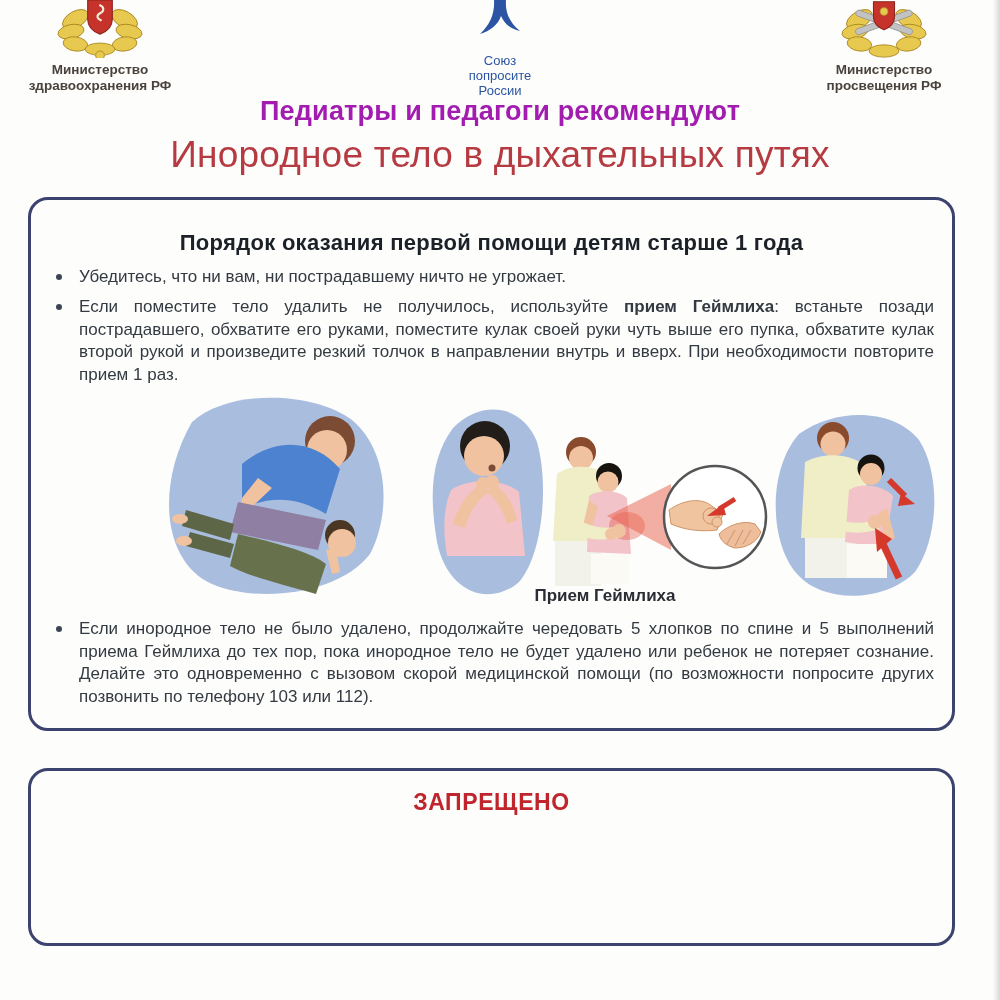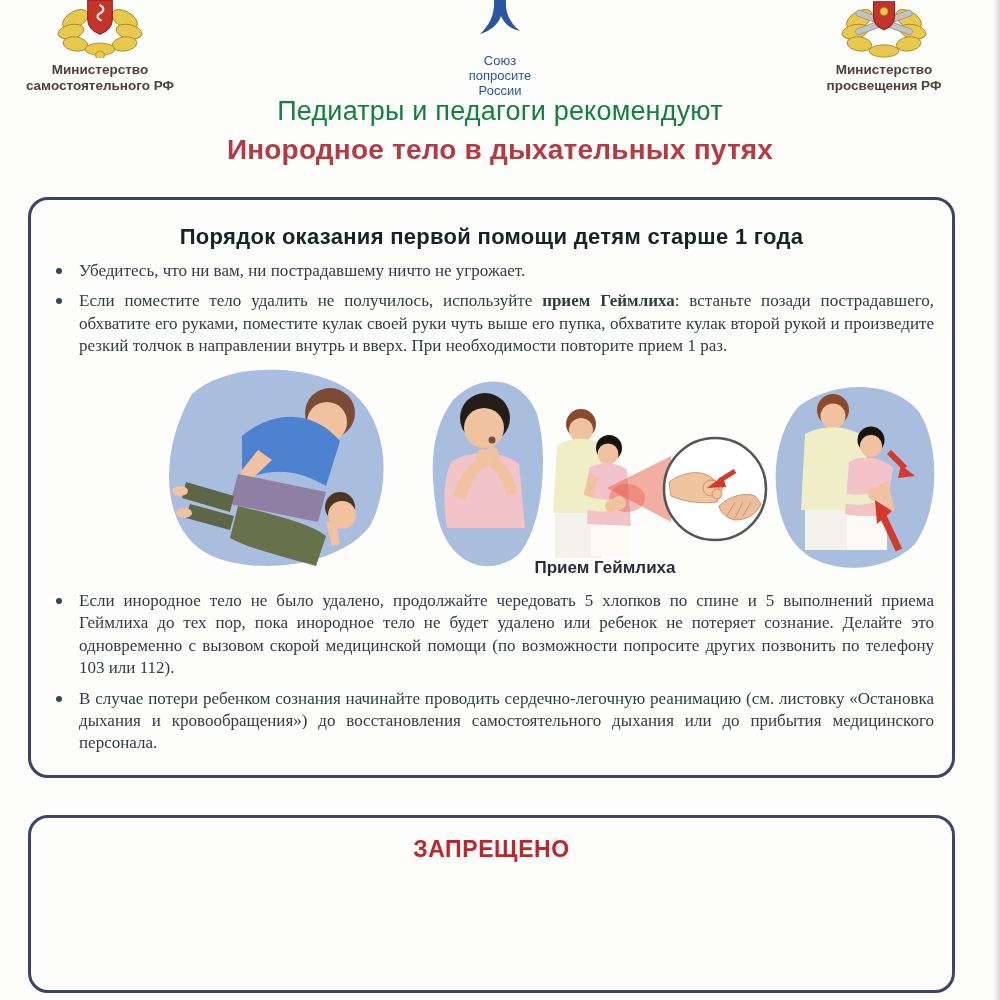--- a/index.html
+++ b/index.html
@@ -21,44 +21,44 @@
   .logo-right{right:26px;width:180px;}
   .logo-art{display:block;margin:0 auto;}
   .ministry-label{
     font-weight:bold;font-size:13.5px;line-height:16px;color:#4a423c;margin-top:4px;
   }
   .union-label{
     font-weight:normal;font-size:13px;line-height:15px;color:#2b55a2;margin-top:3px;
   }
   .tagline{
     position:absolute;top:96px;left:0;width:100%;text-align:center;
-    font-weight:normal;font-size:27px;color:#15803d;letter-spacing:.2px;
+    font-weight:bold;font-size:27px;color:#a21caf;letter-spacing:.2px;
   }
   .page-title{
     position:absolute;top:134px;left:0;width:100%;text-align:center;
-    font-weight:bold;font-size:28px;color:#b63a41;letter-spacing:.2px;
+    font-weight:normal;font-size:37px;color:#b63a41;letter-spacing:.2px;
   }
   
   .rule-box{
     margin:0 45px 0 28px;border:3px solid #3c436f;border-radius:20px;
     padding:8px 16px 12px 16px;background:#fdfdfc;
   }
   .rule-box h2{
-    margin:16px 0 10px 0;text-align:center;font-size:22px;color:#1c2128;
+    margin:22px 0 10px 0;text-align:center;font-size:22px;color:#1c2128;
     letter-spacing:.3px;
   }
   .forbidden-box{
     margin:37px 45px 0 28px;border:3px solid #3c436f;border-radius:20px;
     padding:10px 16px 12px 16px;min-height:150px;background:#fdfdfc;
   }
   .forbidden-box h2{
     margin:8px 0 12px 0;text-align:center;font-size:23px;color:#c0242c;
     letter-spacing:.6px;
   }
-  ul.bullets{list-style:none;margin:0;padding:0 2px;font-family:Liberation Serif, serif;}
+  ul.bullets{list-style:none;margin:0;padding:0 2px;}
   ul.bullets li{
     position:relative;padding-left:30px;margin:0 0 8px 0;
     font-size:17px;line-height:1.32;text-align:justify;color:#343a41;
   }
   ul.bullets li::before{
     content:"";position:absolute;left:7px;top:8px;width:6px;height:6px;
     border-radius:50%;background:#3b4552;
   }
   ul.bullets b{font-weight:bold;}
   
@@ -91,21 +91,21 @@
           <ellipse cx="81" cy="36" rx="15" ry="8" transform="rotate(12 81 36)"></ellipse>
           <ellipse cx="76" cy="50" rx="14" ry="8" transform="rotate(-8 76 50)"></ellipse>
           <ellipse cx="48" cy="56" rx="17" ry="7"></ellipse>
           <circle cx="48" cy="63" r="5"></circle>
         </g>
         <path d="M34,0 h28 v22 c0,9 -6,14 -14,17 c-8,-3 -14,-8 -14,-17 Z" fill="#c5332b" stroke="#8a241d" stroke-width="1.2"></path>
         <path d="M48,6 c5,2 5,7 0,9 c-4,2 -4,6 1,8" fill="none" stroke="#f3ecd9" stroke-width="2.4" stroke-linecap="round"></path>
       </svg>
       <div class="ministry-label">
         <div>Министерство</div>
-        <div>самостоятельного РФ</div>
+        <div>здравоохранения РФ</div>
       </div>
     </div>
 
     <div class="logo logo-center">
       <svg class="logo-art" width="60" height="50" viewBox="0 0 60 50">
         <path d="M24,0 L36,0 C35,13 40,23 50,31 C40,29 34,23 31,16 C28,25 20,31 10,34 C20,25 25,13 24,0 Z" fill="#2b55a2"></path>
       </svg>
       <div class="union-label">
         <div>Союз</div>
         <div>попросите</div>
@@ -226,21 +226,20 @@
         <polygon points="168,92 154,81 151,94" fill="#d5392b"></polygon>
         <line x1="152" y1="166" x2="136" y2="132" stroke="#d5392b" stroke-width="7"></line>
         <polygon points="128,116 145,127 130,140" fill="#d5392b"></polygon>
       </svg>
 
       <div class="illus-caption">Прием Геймлиха</div>
     </div>
 
     <ul class="bullets">
       <li><span>Если инородное тело не было удалено, продолжайте чередовать 5 хлопков по спине и 5 выполнений приема Геймлиха до тех пор, пока инородное тело не будет удалено или ребенок не потеряет сознание. Делайте это одновременно с вызовом скорой медицинской помощи (по возможности попросите других позвонить по телефону 103 или 112).</span></li>
-      <li><span>В случае потери ребенком сознания начинайте проводить сердечно-легочную реанимацию (см. листовку «Остановка дыхания и кровообращения») до восстановления самостоятельного дыхания или до прибытия медицинского персонала.</span></li>
     </ul>
   </div>
 
   <div class="forbidden-box">
     <h2>ЗАПРЕЩЕНО</h2>
 
   </div>
 
 </div>
 

